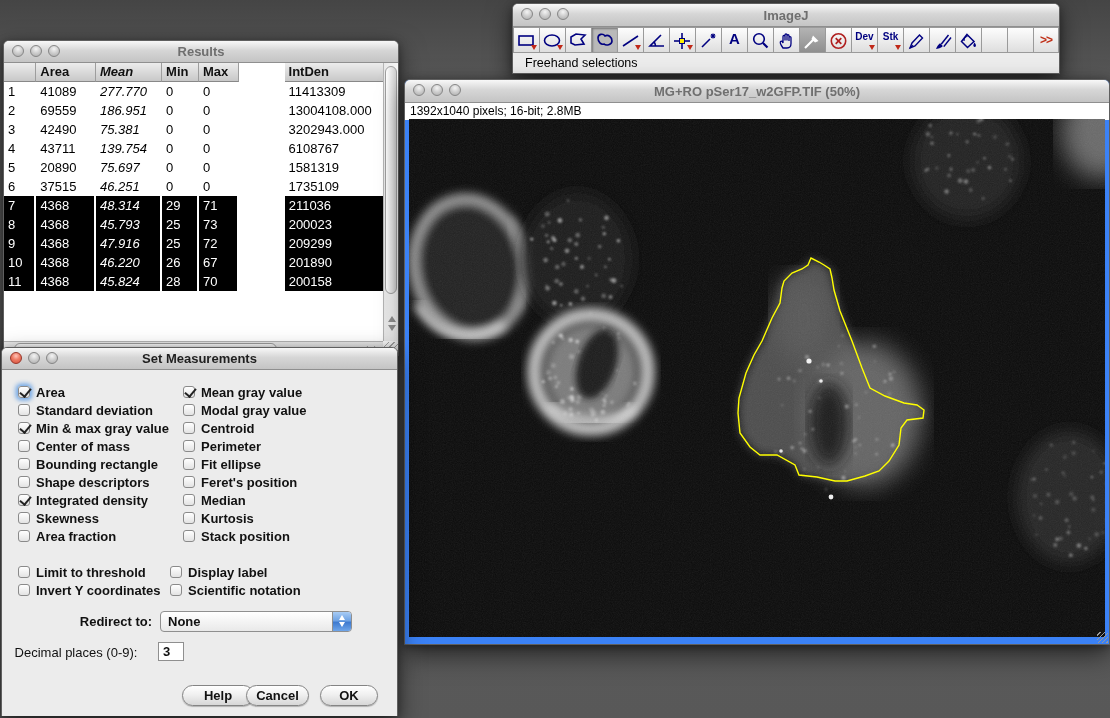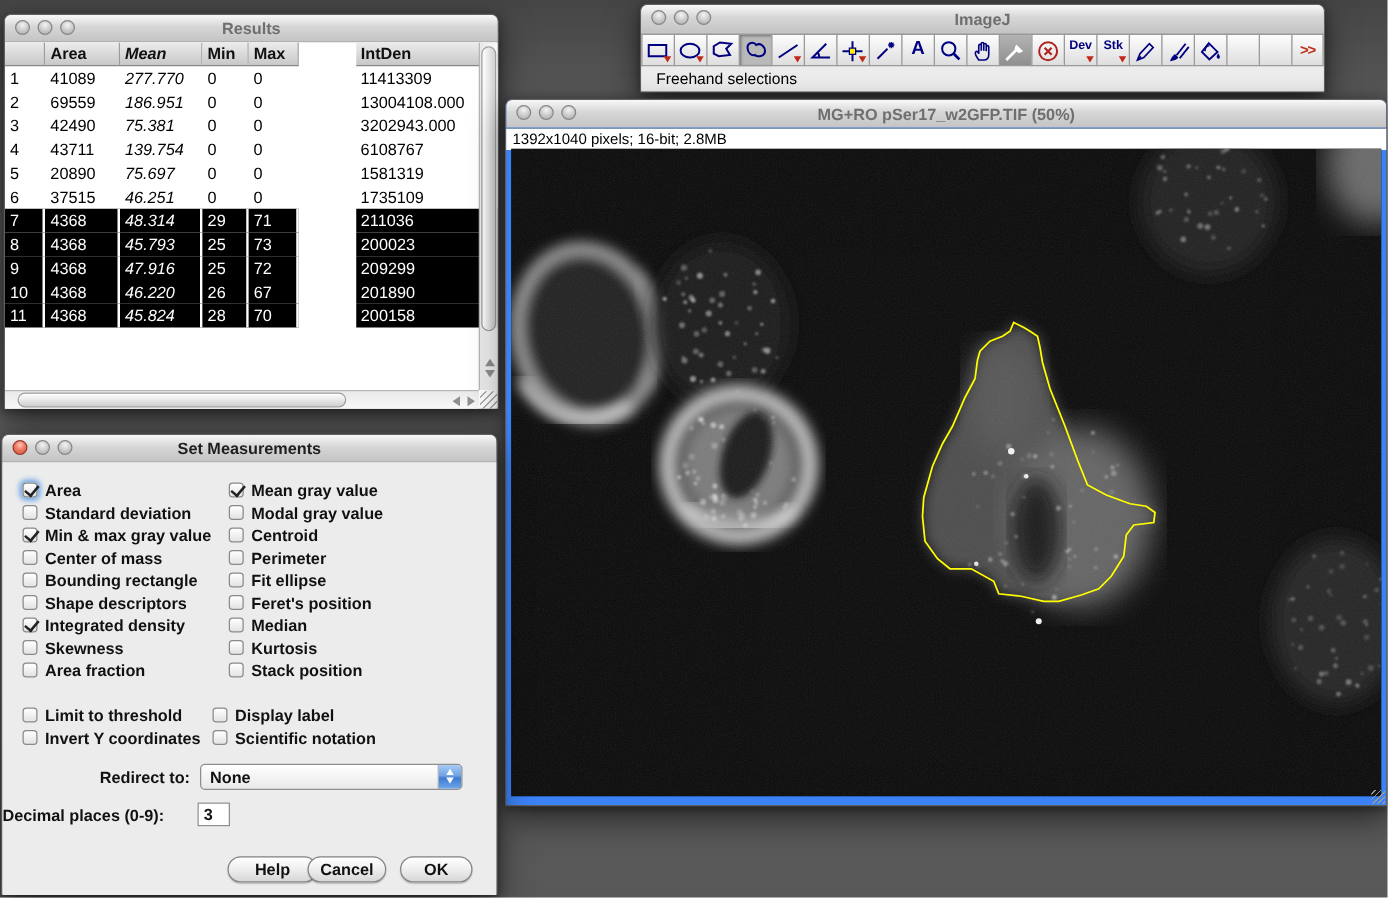--- a/index.html
+++ b/index.html
@@ -29,21 +29,21 @@
   }
   .titlebar.active .title{color:#1f1f1f;}
   .tl{position:absolute;top:4px;width:12px;height:12px;border-radius:50%;
     border:1px solid #868686;
     background:radial-gradient(circle at 50% 30%,#f4f4f4 0%,#c9c9c9 55%,#ababab 100%);
     box-sizing:border-box;}
   .tl.close{left:8px;} .tl.min{left:26px;} .tl.zoom{left:44px;}
   .tl.red{background:radial-gradient(circle at 50% 30%,#ffc5ba 0%,#ee7a63 45%,#d3503c 100%);border-color:#98362a;}
 
   
-  #results-window{left:3px;top:11px;width:394px;height:314px;}
+  #results-window{left:3px;top:40px;width:394px;height:314px;}
   .res-body{position:relative;height:293px;background:#fff;overflow:hidden;}
   .thead{display:flex;height:19px;}
   .hcell{box-sizing:border-box;height:19px;line-height:18px;font-size:13px;font-weight:bold;color:#111;
     padding-left:4px;background:linear-gradient(180deg,#ececec,#c8c8c8);
     border-right:1px solid #9d9d9d;border-bottom:1px solid #888;}
   .trow{display:flex;height:19px;}
   .tcell{box-sizing:border-box;height:19px;line-height:19px;font-size:13px;color:#000;padding-left:4px;
     white-space:nowrap;overflow:hidden;}
   .trow.sel .tcell{background:#000;color:#fff;border-right:2px solid #fff;}
   .c0{width:35px;} .c1{width:65px;} .c2{width:72px;font-style:italic;} .c3{width:40px;} .c4{width:43px;} .c5{width:124px;margin-left:46px;}
@@ -102,31 +102,31 @@
   #sm-opt-right{left:168px;top:193px;width:200px;}
   .checkrow{height:18px;display:flex;align-items:center;}
   .cb{width:12px;height:12px;box-sizing:border-box;border:1px solid #8a8a8a;border-radius:3px;
     background:linear-gradient(180deg,#ffffff,#e3e3e3);margin-right:6px;position:relative;flex:0 0 12px;}
   .cb.focused{box-shadow:0 0 4px 2.5px rgba(110,165,230,.95);}
   .cb.checked::after{content:"";position:absolute;left:2.5px;top:-1px;width:5px;height:9px;
     border:solid #222;border-width:0 2px 2px 0;transform:rotate(40deg);}
   .cblabel{font-weight:bold;color:#111;white-space:nowrap;}
   .redirect-row{position:absolute;left:0;top:241px;width:100%;height:22px;}
   .redirect-label{position:absolute;left:0;top:3px;width:150px;text-align:right;font-weight:bold;color:#111;}
-  .dropdown{position:absolute;left:158px;top:0;width:210px;height:21px;box-sizing:border-box;
+  .dropdown{position:absolute;left:158px;top:0;width:192px;height:21px;box-sizing:border-box;
     border:1px solid #8f8f8f;border-radius:4px;background:linear-gradient(180deg,#ffffff,#e9e9e9);}
   .dropdown .val{position:absolute;left:7px;top:2px;font-weight:bold;color:#111;}
   .stepper{position:absolute;right:0;top:0;width:18px;height:19px;border-radius:0 3px 3px 0;
     background:linear-gradient(180deg,#a8ccf5 0%,#6fa3e4 45%,#3f7bd0 55%,#6fa6ea 100%);
     border-left:1px solid #8f8f8f;}
   .stepper .arr{margin:3px auto 1px;}
   .stepper .arr.up{border-bottom:5px solid #fff;border-left-width:3.5px;border-right-width:3.5px;}
   .stepper .arr.dn{border-top:5px solid #fff;border-left-width:3.5px;border-right-width:3.5px;margin-top:2px;}
   .decimal-row{position:absolute;left:0;top:272px;width:100%;height:22px;}
-  .decimal-label{position:absolute;left:0;top:3px;width:148px;text-align:left;font-weight:bold;color:#111;}
+  .decimal-label{position:absolute;left:0;top:3px;width:148px;text-align:center;font-weight:normal;color:#111;}
   .decimal-field{position:absolute;left:156px;top:0;width:26px;height:19px;box-sizing:border-box;
     border:1px solid #8f8f8f;background:#fff;font-family:"Liberation Sans",sans-serif;
     font-size:13px;font-weight:bold;padding:0 0 0 4px;color:#111;}
   .btn-row{position:absolute;left:0;top:315px;width:100%;height:22px;}
   .aqua-btn{position:absolute;height:21px;box-sizing:border-box;border:1px solid #848484;border-radius:11px;
     background:linear-gradient(180deg,#ffffff 0%,#f0f0f0 45%,#d7d7d7 100%);
     font-size:13px;font-weight:bold;color:#111;text-align:center;line-height:19px;
     box-shadow:0 1px 1px rgba(0,0,0,.25);}
   #btn-help{left:180px;width:72px;}
   #btn-cancel{left:244px;width:63px;}

